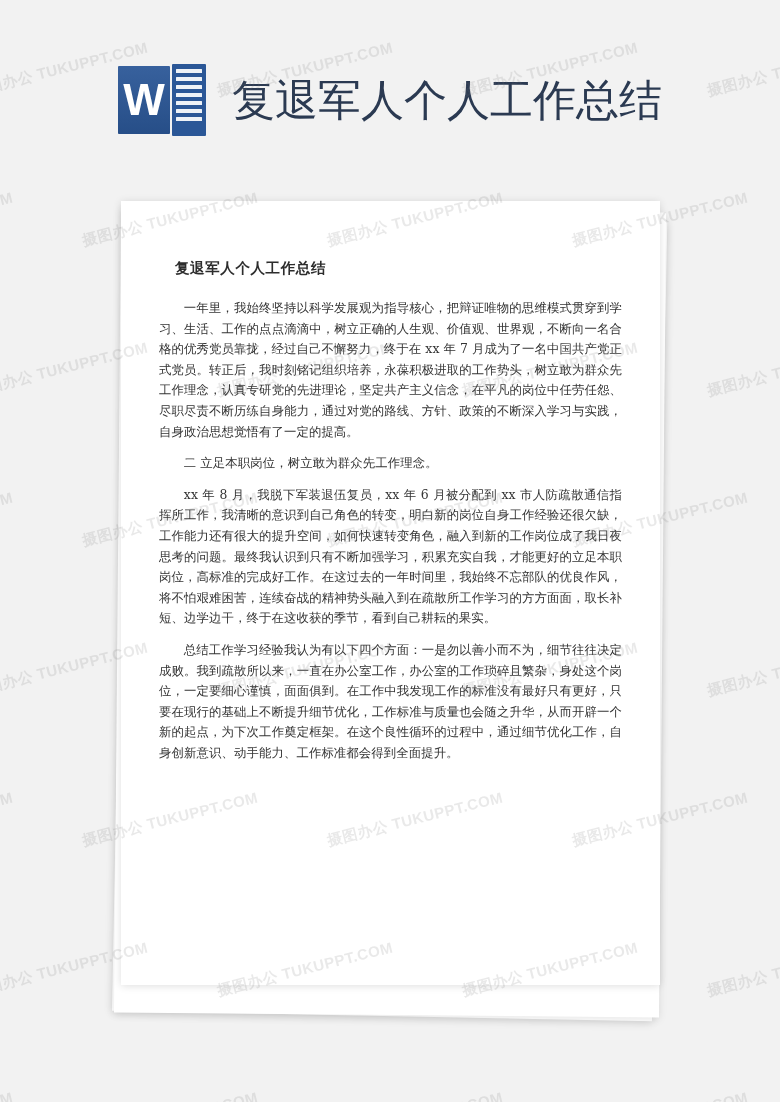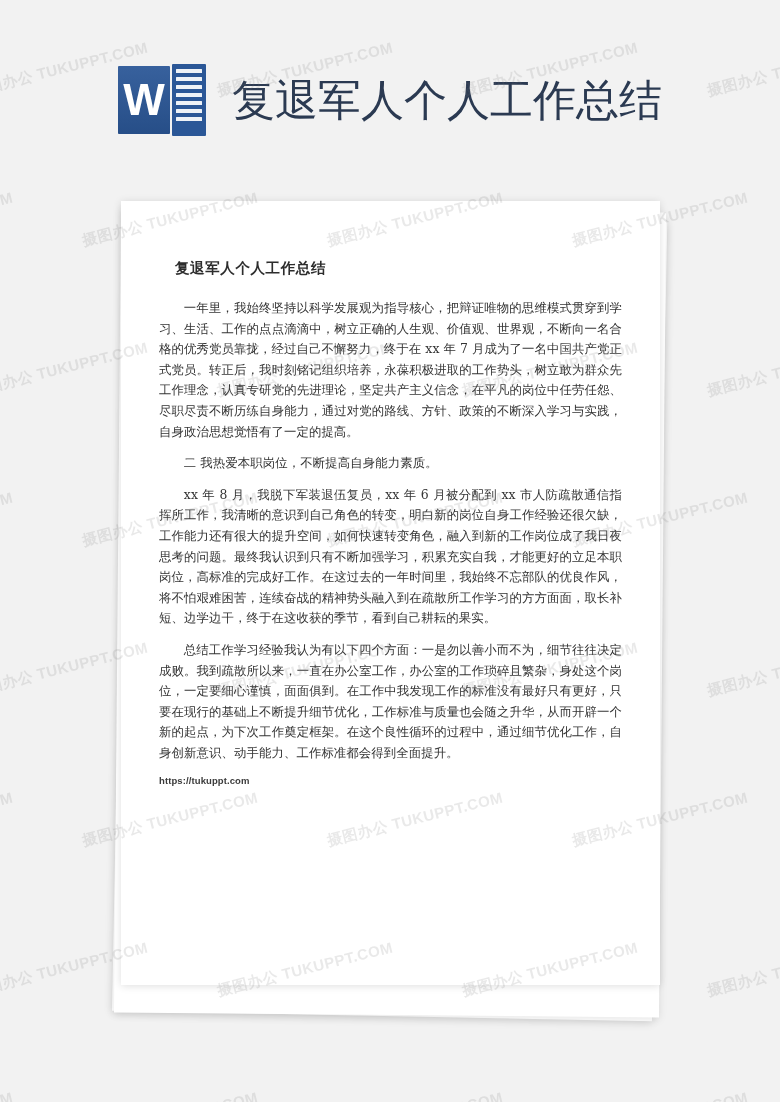--- a/index.html
+++ b/index.html
@@ -183,25 +183,24 @@
 <body>
 
 <div class="stack">
   <div class="sheet-back2"></div>
   <div class="sheet-back1"></div>
 
   <div class="sheet-main">
     <div class="doc-heading">复退军人个人工作总结</div>
 
     <p class="doc-p">一年里，我始终坚持以科学发展观为指导核心，把辩证唯物的思维模式贯穿到学习、生活、工作的点点滴滴中，树立正确的人生观、价值观、世界观，不断向一名合格的优秀党员靠拢，经过自己不懈努力，终于在 xx 年 7 月成为了一名中国共产党正式党员。转正后，我时刻铭记组织培养，永葆积极进取的工作势头，树立敢为群众先工作理念，认真专研党的先进理论，坚定共产主义信念，在平凡的岗位中任劳任怨、尽职尽责不断历练自身能力，通过对党的路线、方针、政策的不断深入学习与实践，自身政治思想觉悟有了一定的提高。</p>
-    <p class="doc-p">二 我热爱本职岗位，不断提高自身能力素质。</p>
+    <p class="doc-p">二 立足本职岗位，树立敢为群众先工作理念。</p>
     <p class="doc-p">xx 年 8 月，我脱下军装退伍复员，xx 年 6 月被分配到 xx 市人防疏散通信指挥所工作，我清晰的意识到自己角色的转变，明白新的岗位自身工作经验还很欠缺，工作能力还有很大的提升空间，如何快速转变角色，融入到新的工作岗位成了我日夜思考的问题。最终我认识到只有不断加强学习，积累充实自我，才能更好的立足本职岗位，高标准的完成好工作。在这过去的一年时间里，我始终不忘部队的优良作风，将不怕艰难困苦，连续奋战的精神势头融入到在疏散所工作学习的方方面面，取长补短、边学边干，终于在这收获的季节，看到自己耕耘的果实。</p>
     <p class="doc-p">总结工作学习经验我认为有以下四个方面：一是勿以善小而不为，细节往往决定成败。我到疏散所以来，一直在办公室工作，办公室的工作琐碎且繁杂，身处这个岗位，一定要细心谨慎，面面俱到。在工作中我发现工作的标准没有最好只有更好，只要在现行的基础上不断提升细节优化，工作标准与质量也会随之升华，从而开辟一个新的起点，为下次工作奠定框架。在这个良性循环的过程中，通过细节优化工作，自身创新意识、动手能力、工作标准都会得到全面提升。</p>
 
-    <div class="doc-footer-url">https://tukuppt.com</div>
   </div>
 </div>
 
 <div class="header">
   <div class="header-inner">
 
     <div class="word-icon">
       <div class="wi-left"></div>
       <div class="wi-w">W</div>
       <div class="wi-right">

